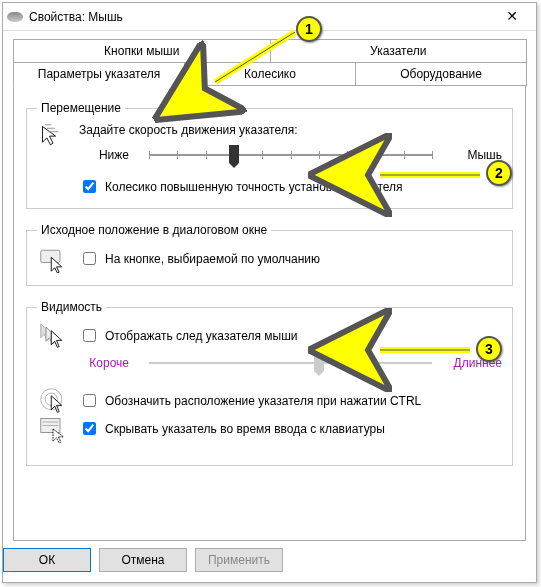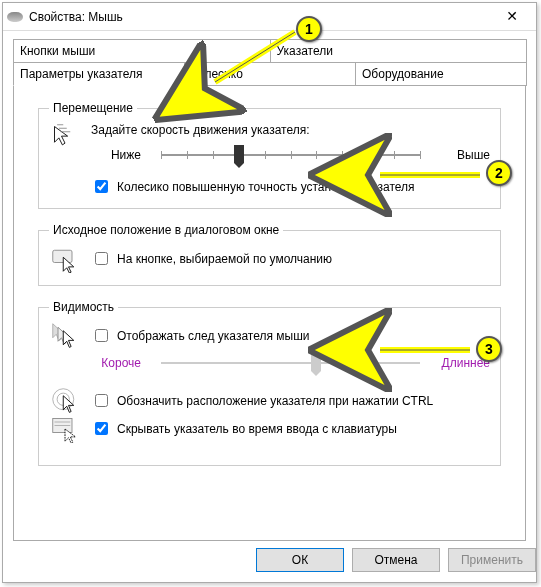--- a/index.html
+++ b/index.html
@@ -4,43 +4,43 @@
 <style>
   * { box-sizing: border-box; font-family: 'Segoe UI', Tahoma, sans-serif; font-size: 12px; }
   body { margin: 0; background: #fff; width: 541px; height: 587px; position: relative; }
   .window { border: 1px solid #aaa; width: 535px; height: 581px; margin: 2px; background: #fff; box-shadow: 2px 2px 4px rgba(0,0,0,0.2); position: relative; }
   .titlebar { display: flex; align-items: center; height: 28px; padding: 0 4px; background: #fff; border-bottom: 1px solid #ddd; }
   .title-icon { width: 16px; height: 10px; background: linear-gradient(180deg, #888, #ccc); border-radius: 50%/60%; margin-right: 6px; }
   .title-text { flex: 1; }
   .close-btn { width: 40px; height: 22px; text-align: center; line-height: 20px; font-size: 14px; cursor: default; }
   .tabs-outer { padding: 8px 10px 0 10px; }
   .tabrow { display: flex; }
-  .tab { flex: 1; border: 1px solid #aaa; background: #fff; padding: 4px 6px; margin-right: -1px; cursor: default; }
+  .tab { flex: 1; border: 1px solid #aaa; background: #fff; text-align: center; padding: 4px 6px; margin-right: -1px; cursor: default; }
   .tabrow:first-child .tab { border-bottom: none; }
   .tab.active { background: #fff; border-bottom: 1px solid #fff; position: relative; z-index: 2; }
-  .tabpanel { border: 1px solid #aaa; border-top: none; margin-top: -1px; padding: 10px 24px; height: 456px; }
+  .tabpanel { border: 1px solid #aaa; border-top: none; margin-top: -1px; padding: 10px 12px; height: 456px; }
   fieldset { border: 1px solid #ccc; margin: 6px 0 14px 0; padding: 8px 10px 12px 10px; }
   legend { padding: 0 4px; color: #000; }
   .row { display: flex; align-items: flex-start; gap: 10px; }
   .iconcell { width: 32px; flex-shrink: 0; display: flex; justify-content: center; }
   .content { flex: 1; }
   .slider-wrap { display: flex; align-items: center; gap: 20px; margin: 6px 0; text-align: right; }
   .slabel { width: 50px; }
   .slider { flex: 1; height: 24px; position: relative; }
   .track { position: absolute; top: 11px; left: 0; right: 0; height: 2px; background: #999; }
   .tick { position: absolute; top: 8px; width: 1px; height: 8px; background: #999; }
   .thumb { position: absolute; top: 2px; width: 10px; height: 18px; background: #333; margin-left: -5px; }
   .thumb::after { content: ''; position: absolute; left: 0; top: 18px; border-left: 5px solid transparent; border-right: 5px solid transparent; border-top: 5px solid #333; }
   .disabled-track { background: #ccc; }
   .disabled-thumb { background: #ccc; }
   .disabled-thumb::after { border-top-color: #ccc; }
   label.cb { display: inline-flex; align-items: center; gap: 6px; margin-top: 4px; cursor: default; }
   input[type=checkbox] { width: 13px; height: 13px; }
   .disabled-text { color: #a21caf; }
-  .buttons { position: absolute; bottom: 10px; left: 0; right: 0; display: flex; justify-content: flex-end; gap: 8px; }
+  .buttons { position: absolute; bottom: 10px; left: 0; right: 0; display: flex; justify-content: flex-start; gap: 8px; }
   button.dlg { min-width: 88px; height: 24px; background: #e1e1e1; border: 1px solid #adadad; cursor: default; }
   button.dlg.default { border: 1px solid #0078d7; }
   button.dlg:disabled { color: #888; }
   
   .ann { position: absolute; z-index: 100; pointer-events: none; }
   .marker { width: 26px; height: 26px; border-radius: 50%; background: #ffff00; border: 2px solid #555; display: flex; align-items: center; justify-content: center; font-weight: bold; font-size: 14px; box-shadow: 1px 1px 2px rgba(0,0,0,0.4); }
   
   .cursor-icon { position: relative; width: 28px; height: 28px; }
   .cursor-icon svg { width: 28px; height: 28px; }
 </style>
@@ -90,21 +90,21 @@
                   <div class="tick" style="left:30%"></div>
                   <div class="tick" style="left:40%"></div>
                   <div class="tick" style="left:50%"></div>
                   <div class="tick" style="left:60%"></div>
                   <div class="tick" style="left:70%"></div>
                   <div class="tick" style="left:80%"></div>
                   <div class="tick" style="left:90%"></div>
                   <div class="tick" style="left:100%"></div>
                 <div class="thumb" style="left:30%"></div>
               </div>
-              <div class="slabel">Выше</div>
+              <div class="slabel">Мышь</div>
             </div>
             <label class="cb">
               <input type="checkbox" checked="" style="">
               <span>Колесико повышенную точность установки указателя</span>
             </label>
           </div>
         </div>
       </fieldset>
 
       <fieldset>

